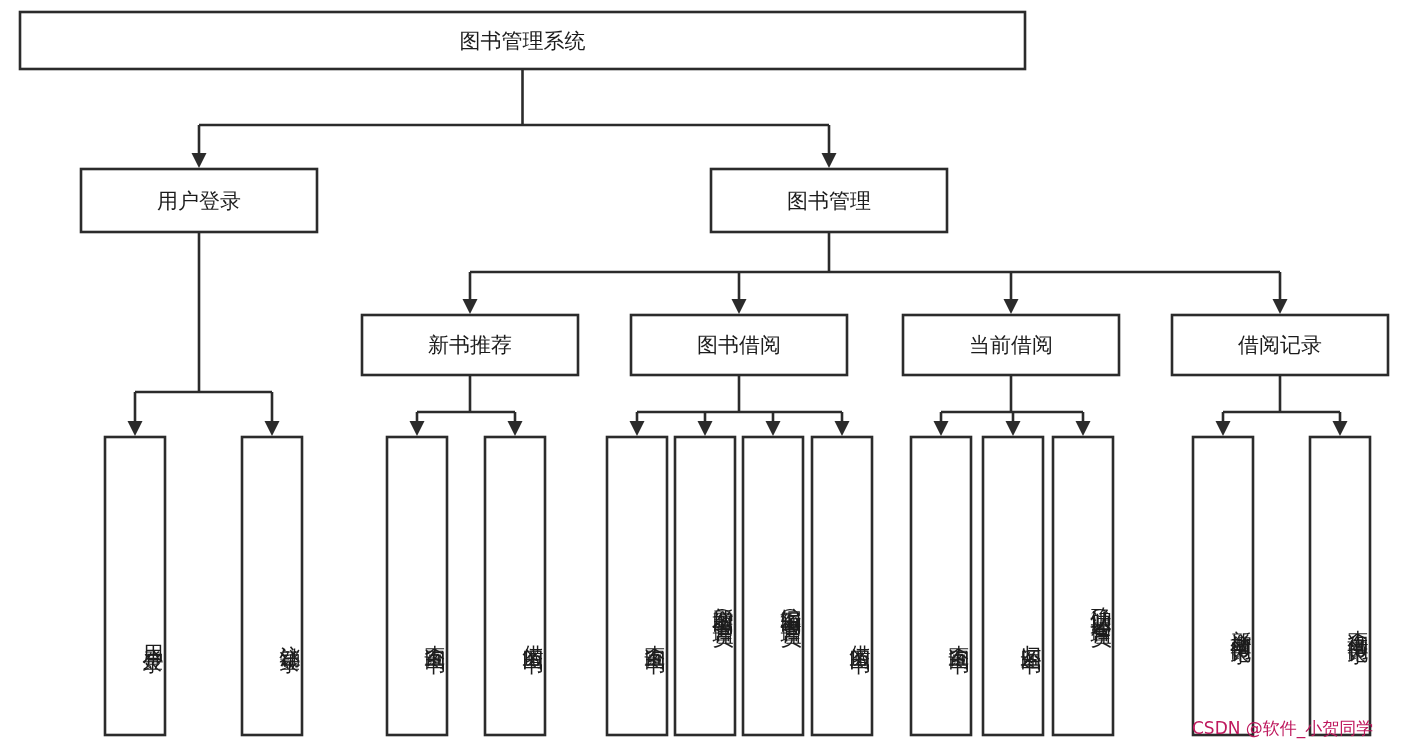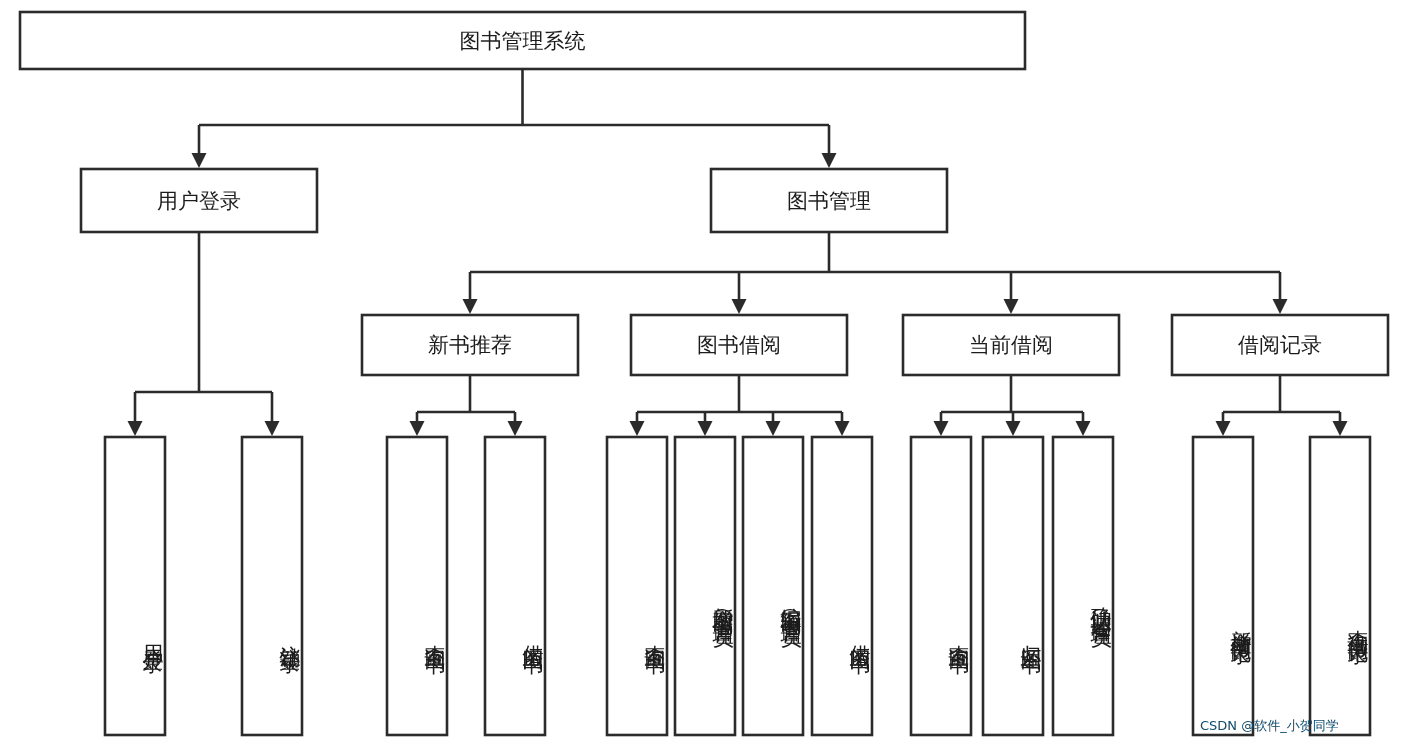--- a/index.html
+++ b/index.html
@@ -62,24 +62,23 @@
     letter-spacing: 3px;
     white-space: nowrap;
     display: flex;
     align-items: flex-start;
     justify-content: center;
     pointer-events: none;
   }
   .watermark {
     position: absolute;
     font-family: "DejaVu Sans", "Liberation Sans", sans-serif;
-    font-size: 13px;
-    color: #0c4a6e;
+    font-size: 17px;
+    color: #be185d;
     white-space: nowrap;
-    padding-left: 8px;
   }
 </style>
 </head>
 <body>
 
 <div id="diagram-root">
 
   <svg class="flow" viewBox="0 0 1405 747" xmlns="http://www.w3.org/2000/svg">
 
     <g id="connectors">

